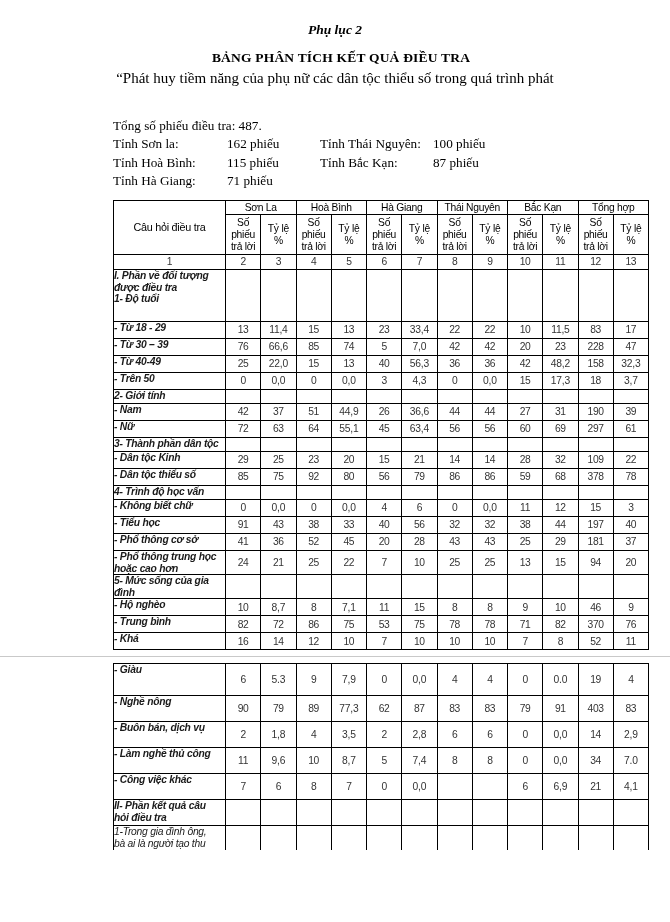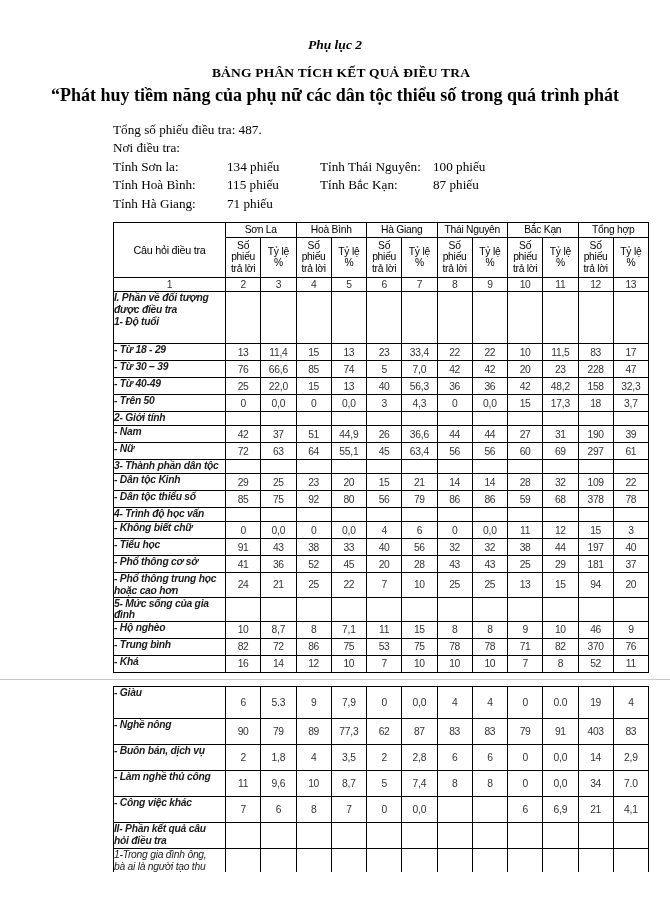--- a/index.html
+++ b/index.html
@@ -3,27 +3,27 @@
 <meta charset="utf-8">
 <style>
   html,body{margin:0;padding:0;}
   body{
     width:670px;height:922px;background:#fff;color:#000;
     font-family:"Liberation Serif",serif;overflow:hidden;position:relative;
   }
   .page{width:670px;height:922px;position:relative;overflow:hidden;background:#fff;}
 
   
-  .hdr{text-align:center;padding-top:22px;margin-top:15px;}
+  .hdr{text-align:center;padding-top:22px;}
   .appendix{font-weight:bold;font-style:italic;font-size:13.5px;margin-bottom:12px;}
   .title{font-weight:bold;font-size:13.5px;margin-bottom:3px;letter-spacing:.2px;padding-left:12px;}
-  .subtitle{font-weight:bold;font-size:18px;line-height:1.32;}
+  .subtitle{font-weight:normal;font-size:15px;line-height:1.32;}
 
   
-  .info{margin:13px 0 9px 113px;font-size:13.2px;line-height:1.4;}
+  .info{margin:28px 0 9px 113px;font-size:13.2px;line-height:1.4;}
   .loc-row span{display:inline-block;vertical-align:top;}
   .loc-left-label{width:114px;}
   .loc-left-value{width:93px;}
   .loc-right-label{width:113px;}
 
   
   table.rtbl{
     border-collapse:collapse;table-layout:fixed;margin-left:113px;width:536px;
     font-family:"Liberation Sans",sans-serif;font-size:10.3px;line-height:1.13;
     letter-spacing:-0.25px;border:1.5px solid #000;
@@ -63,23 +63,22 @@
   <div class="hdr">
     <div class="appendix">Phụ lục 2</div>
     <div class="title">BẢNG PHÂN TÍCH KẾT QUẢ ĐIỀU TRA</div>
     <div class="subtitle">
       <div>“Phát huy tiềm năng của phụ nữ các dân tộc thiểu số trong quá trình phát</div>
     </div>
   </div>
 
   <div class="info">
     <div>Tổng số phiếu điều tra: 487.</div>
-    <div>Nơi điều tra:</div>
     <div>
-        <div class="loc-row"><span class="loc-left-label">Tỉnh Sơn la:</span><span class="loc-left-value">134 phiếu</span><span class="loc-right-label">Tỉnh Thái Nguyên:</span><span class="loc-right-value">100 phiếu</span></div>
+        <div class="loc-row"><span class="loc-left-label">Tỉnh Sơn la:</span><span class="loc-left-value">162 phiếu</span><span class="loc-right-label">Tỉnh Thái Nguyên:</span><span class="loc-right-value">100 phiếu</span></div>
         <div class="loc-row"><span class="loc-left-label">Tỉnh Hoà Bình:</span><span class="loc-left-value">115 phiếu</span><span class="loc-right-label">Tỉnh Bắc Kạn:</span><span class="loc-right-value">87 phiếu</span></div>
         <div class="loc-row"><span class="loc-left-label">Tỉnh Hà Giang:</span><span class="loc-left-value">71 phiếu</span><span class="loc-right-label"></span><span class="loc-right-value"></span></div>
       </div>
   </div>
 
   <div id="table1-mount">
       <table class="rtbl pg1">
         <colgroup>
           <col style="width: 112px;">
           <col>

